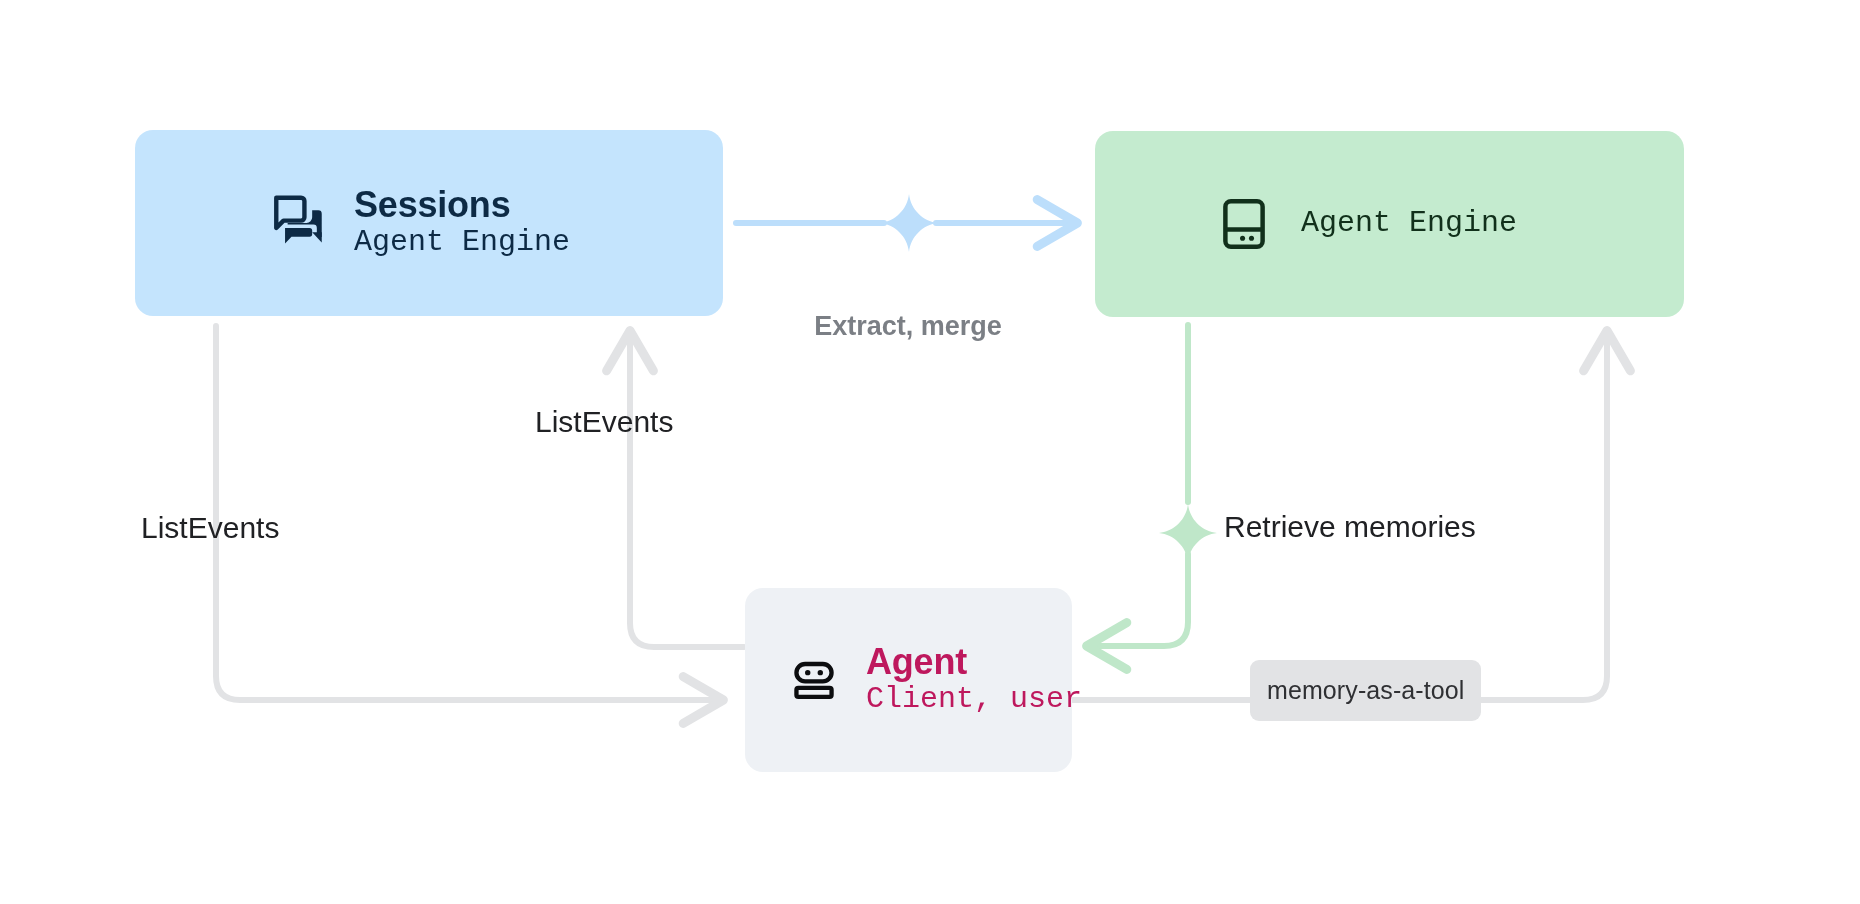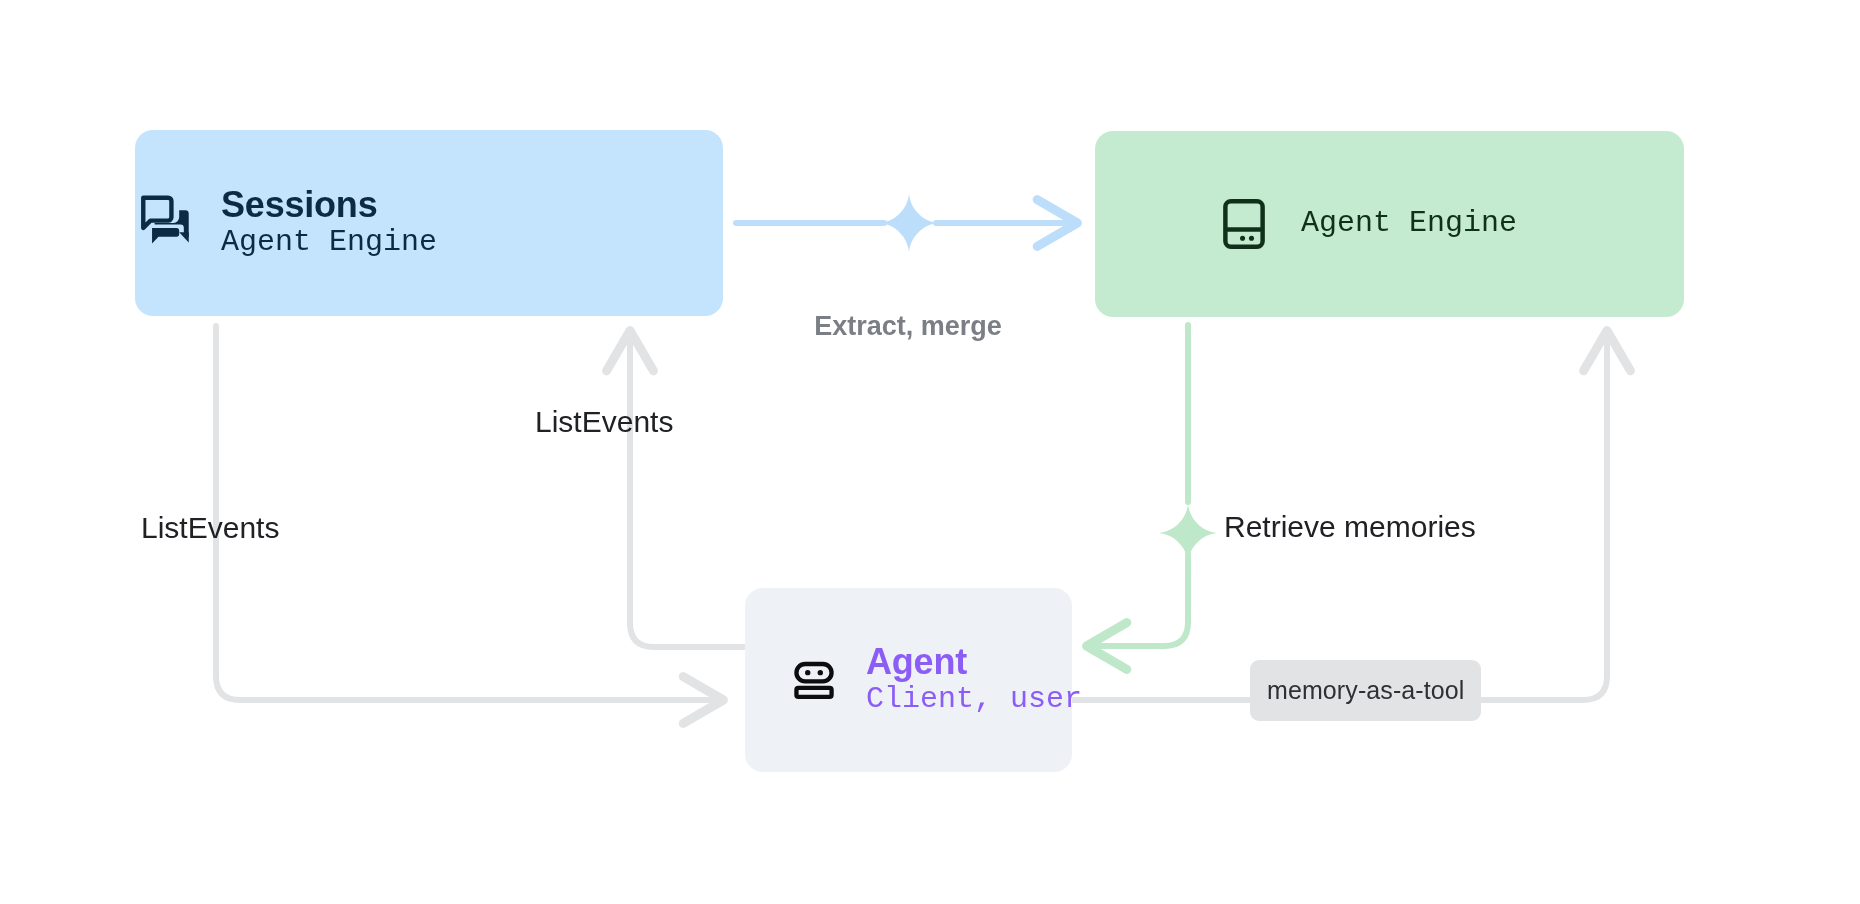--- a/index.html
+++ b/index.html
@@ -54,20 +54,21 @@
     font-weight: 400;
     line-height: 1.18;
     white-space: nowrap;
     font-family: Liberation Mono, monospace;
   }
 
   #node-sessions {
     left: 135px; top: 130px;
     width: 588px; height: 186px;
     background: #c4e4fd;
+    padding-left: 133px;
   }
   #node-sessions .node-title,
   #node-sessions .node-sub { color: #0d2a45; }
   #node-sessions .node-text { margin-left: 24px; }
 
   #node-memory {
     left: 1095px; top: 131px;
     width: 589px; height: 186px;
     background: #c4ebcf;
     padding-left: 120px;
@@ -76,21 +77,21 @@
   #node-memory .node-sub { color: #11301b; }
   #node-memory .node-text { margin-left: 28px; }
 
   #node-agent {
     left: 745px; top: 588px;
     width: 327px; height: 184px;
     background: #eef1f5;
     padding-left: 43px;
   }
   #node-agent .node-title,
-  #node-agent .node-sub { color: #8b5cf6; }
+  #node-agent .node-sub { color: #be185d; }
   #node-agent .node-text { margin-left: 26px; }
 
   
   .edge-label {
     position: absolute;
     font-size: 30px;
     color: #202124;
     white-space: nowrap;
     line-height: 1.2;
   }

